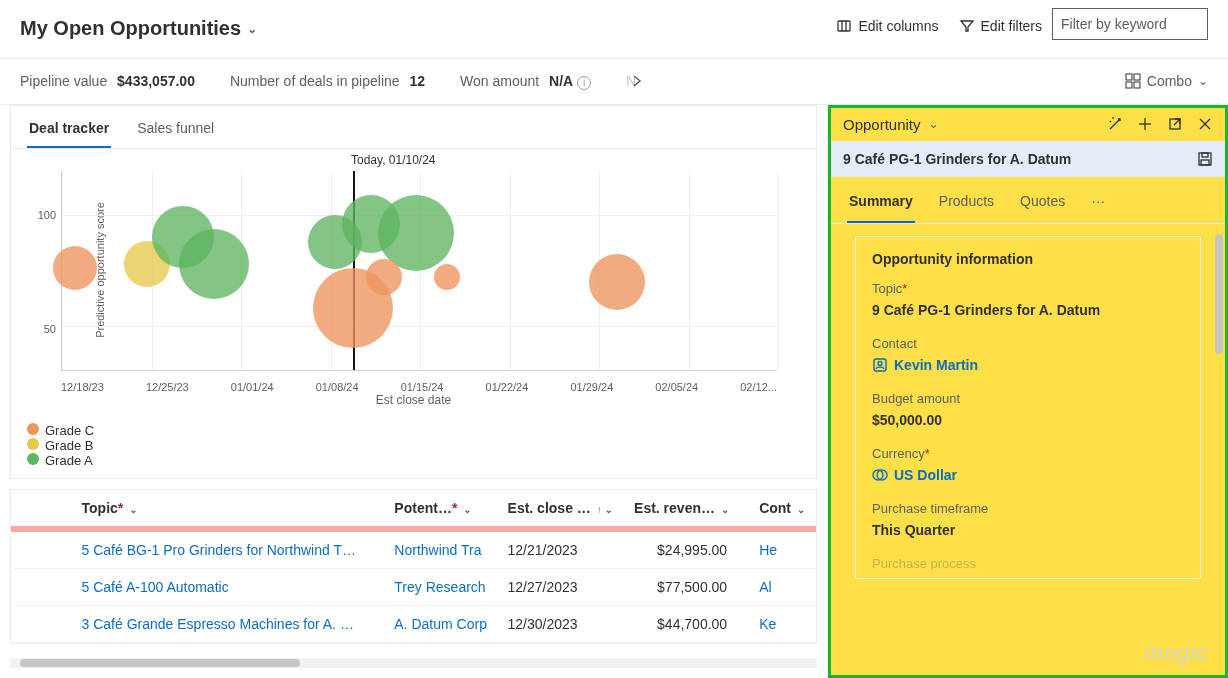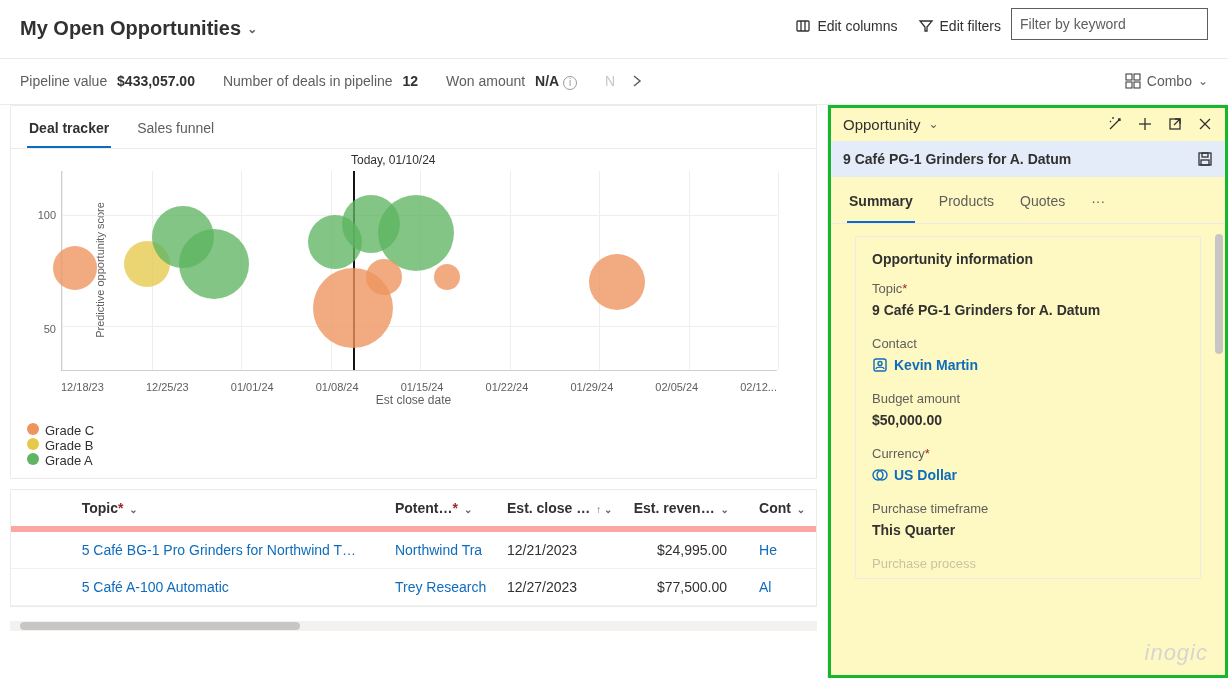--- a/index.html
+++ b/index.html
@@ -4,30 +4,30 @@
 <style>
   * { box-sizing: border-box; margin: 0; padding: 0; }
   html, body { width: 1228px; height: 678px; font-family: "Segoe UI", Arial, sans-serif; font-size: 14px; color: #323130; overflow: hidden; background:#fff; }
   .root { display: flex; flex-direction: column; width: 100%; height: 100%; }
   
   .header { display: flex; align-items: flex-end; padding: 8px 20px 18px 20px; border-bottom: 1px solid #edebe9; }
   .view-title { font-size: 20px; font-weight: 600; display:flex; align-items:center; gap:6px;}
   .spacer { flex: 1 1 auto; }
   .cmd-link { display:flex; align-items:center; gap:6px; padding:6px 10px; cursor:pointer; color:#323130; font-size:14px;}
   .cmd-link svg { width:16px; height:16px; stroke:#323130; fill:none; stroke-width:1.3;}
-  .filter-box { width:197px; height:32px; border:1px solid #605e5c; padding:4px 8px; font-size:14px; color:#605e5c; display:flex; align-items:center;}
-  
-  .metrics { display:flex; align-items:center; gap:28px; padding:14px 20px; border-bottom:1px solid #edebe9; font-size:14px; color:#605e5c; position:relative;}
+  .filter-box { width:156px; height:32px; border:1px solid #605e5c; padding:4px 8px; font-size:14px; color:#605e5c; display:flex; align-items:center;}
+  
+  .metrics { display:flex; align-items:center; gap:35px; padding:14px 20px; border-bottom:1px solid #edebe9; font-size:14px; color:#605e5c; position:relative;}
   .metric b { color:#323130; font-weight:600; margin-left:6px;}
   .combo { display:flex; align-items:center; gap:6px; }
   .arrow-right { position:absolute; left:630px; top:50%; transform:translateY(-50%); }
   
   .main { flex:1 1 auto; display:flex; overflow:hidden; }
   .left { flex:1 1 auto; display:flex; flex-direction:column; overflow:hidden; border-right:1px solid #edebe9;}
-  .right { width:400px; border: 3px solid #18b52e; display:flex; flex-direction:column; background:#fef9c3; }
+  .right { width:400px; border: 3px solid #18b52e; display:flex; flex-direction:column; background:#fde047; }
   
   .card { border:1px solid #edebe9; margin:0px 10px 0 10px; }
   .tabs { display:flex; gap:24px; padding:6px 16px 0 16px; border-bottom:1px solid #edebe9; font-size:14px;}
   .tab { padding:8px 2px 10px 2px; cursor:pointer; color:#605e5c;}
   .tab.active { color:#323130; border-bottom:2px solid #0f6cbd; font-weight:600;}
   
   .chart-wrap { padding:10px 16px 6px 16px; position:relative;}
   .today-label { position:absolute; left:340px; top:4px; font-size:12px; color:#323130;}
   .plot { position:relative; width:716px; height:200px; margin:12px 0 4px 34px; border-left:1px solid #d2d0ce; border-bottom:1px solid #d2d0ce;}
   .plot .hgrid { position:absolute; left:0; right:0; border-top:1px solid #efeeec; }
@@ -215,20 +215,28 @@
                 <td class="link">He</td>
               </tr>
               <tr>
                 <td></td>
                 <td class="link">5 Café A-100 Automatic</td>
                 <td class="link">Trey Research</td>
                 <td>12/27/2023</td>
                 <td class="num">$77,500.00</td>
                 <td class="link">Al</td>
               </tr>
+              <tr>
+                <td></td>
+                <td class="link">3 Café Grande Espresso Machines for A. …</td>
+                <td class="link">A. Datum Corp</td>
+                <td>12/30/2023</td>
+                <td class="num">$44,700.00</td>
+                <td class="link">Ke</td>
+              </tr>
             </tbody>
         </table>
       </div>
       <div class="hscroll">
           <div class="thumb"></div>
         </div>
     </div>
 
     <div class="right">
       <div class="panel-header">

